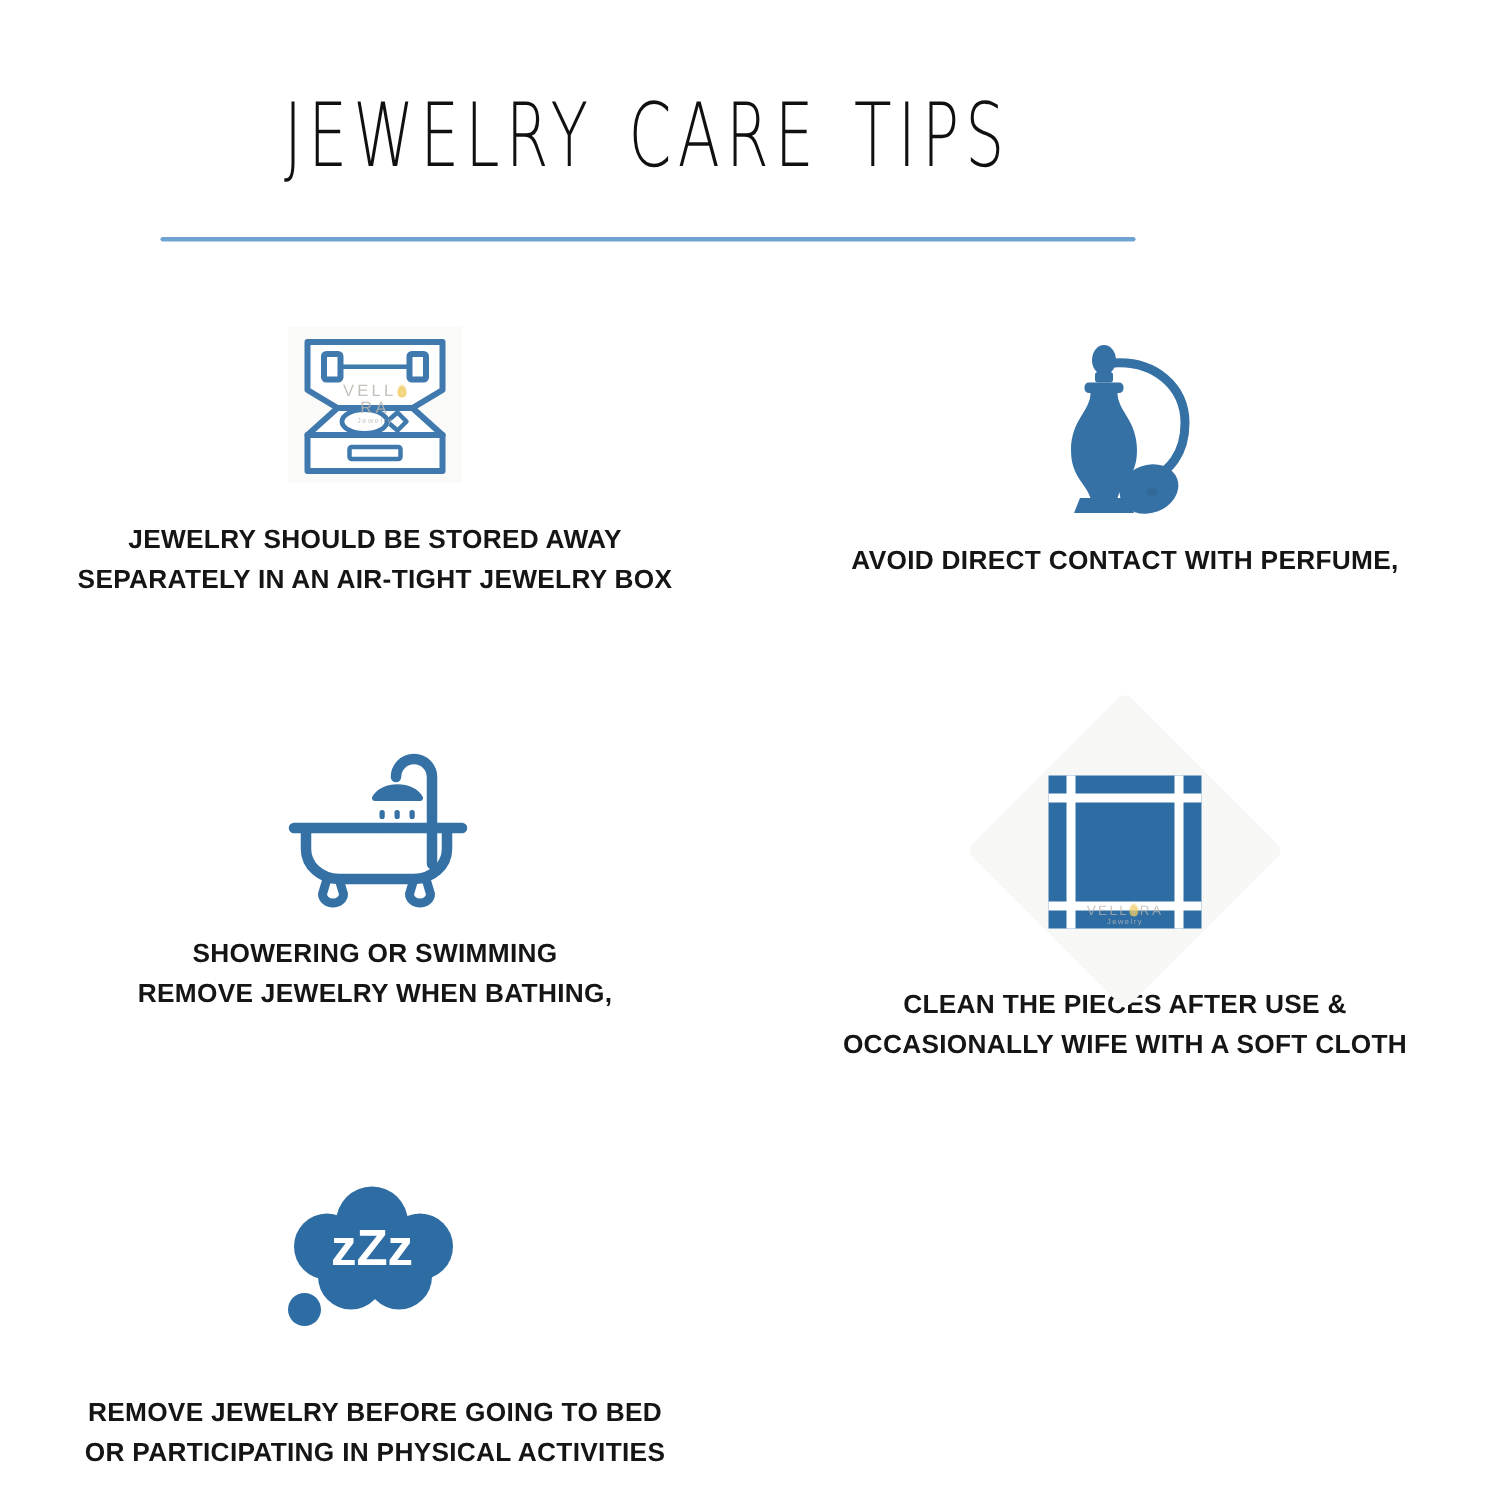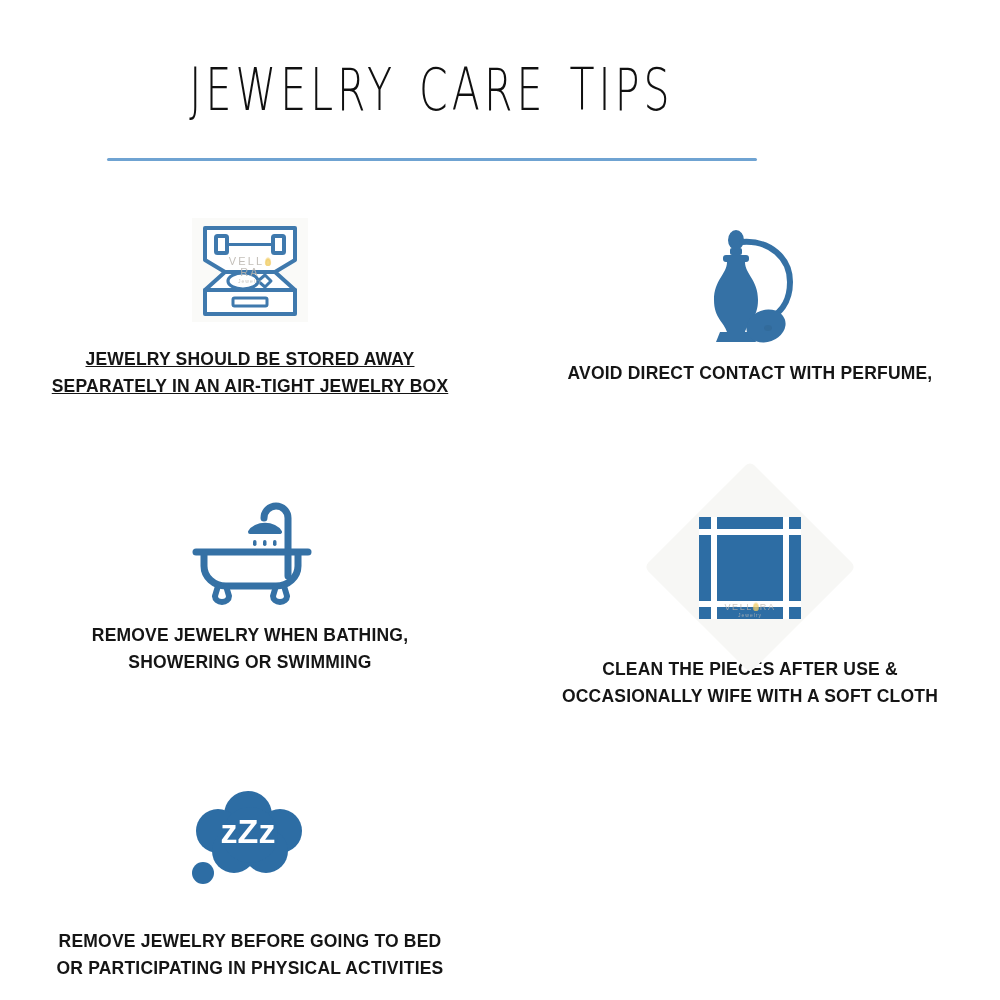--- a/index.html
+++ b/index.html
@@ -72,21 +72,21 @@
     letter-spacing:0.2px;
     color:#151515;
     line-height:1.55;
     text-transform:uppercase;
     white-space:nowrap;
   }
   .caption .line{display:block;}
 
   
   .r1 .icon-wrap{height:118px;}
-  .r1 .caption{text-decoration:underline;}
+  .r1 .caption{}
   .r2 .icon-wrap{height:128px;margin-top:14px;}
   .r2 .caption{margin-top:8px;}
   .r3 .icon-wrap{height:132px;margin-top:30px;}
   .r3 .caption{margin-top:22px;}
 
   
   .wm{
     position:absolute;
     pointer-events:none;
     text-align:center;
@@ -217,22 +217,22 @@
             <rect x="69" y="48" width="3.5" height="6" rx="1.7"></rect>
             <rect x="79" y="48" width="3.5" height="6" rx="1.7"></rect>
             <rect x="89" y="48" width="3.5" height="6" rx="1.7"></rect>
             <rect x="69" y="57" width="3.5" height="6" rx="1.7"></rect>
             <rect x="79" y="57" width="3.5" height="6" rx="1.7"></rect>
             <rect x="89" y="57" width="3.5" height="6" rx="1.7"></rect>
           </g>
         </svg>
       </div>
       <div class="caption">
+        <span class="line">SHOWERING OR SWIMMING</span>
         <span class="line">REMOVE JEWELRY WHEN BATHING,</span>
-        <span class="line">SHOWERING OR SWIMMING</span>
       </div>
     </div>
 
     <div class="cell r3">
       <div class="icon-wrap">
         <div class="wm-diamond" style="top:-10px;left:50%;margin-left:-75px;"></div>
         <svg class="svg-top" width="110" height="110" viewBox="0 0 110 110">
           <rect x="4" y="4" width="102" height="102" fill="#2d6da4"></rect>
           <g stroke="#ffffff" stroke-width="6">
             <line x1="4" y1="19" x2="106" y2="19"></line>

